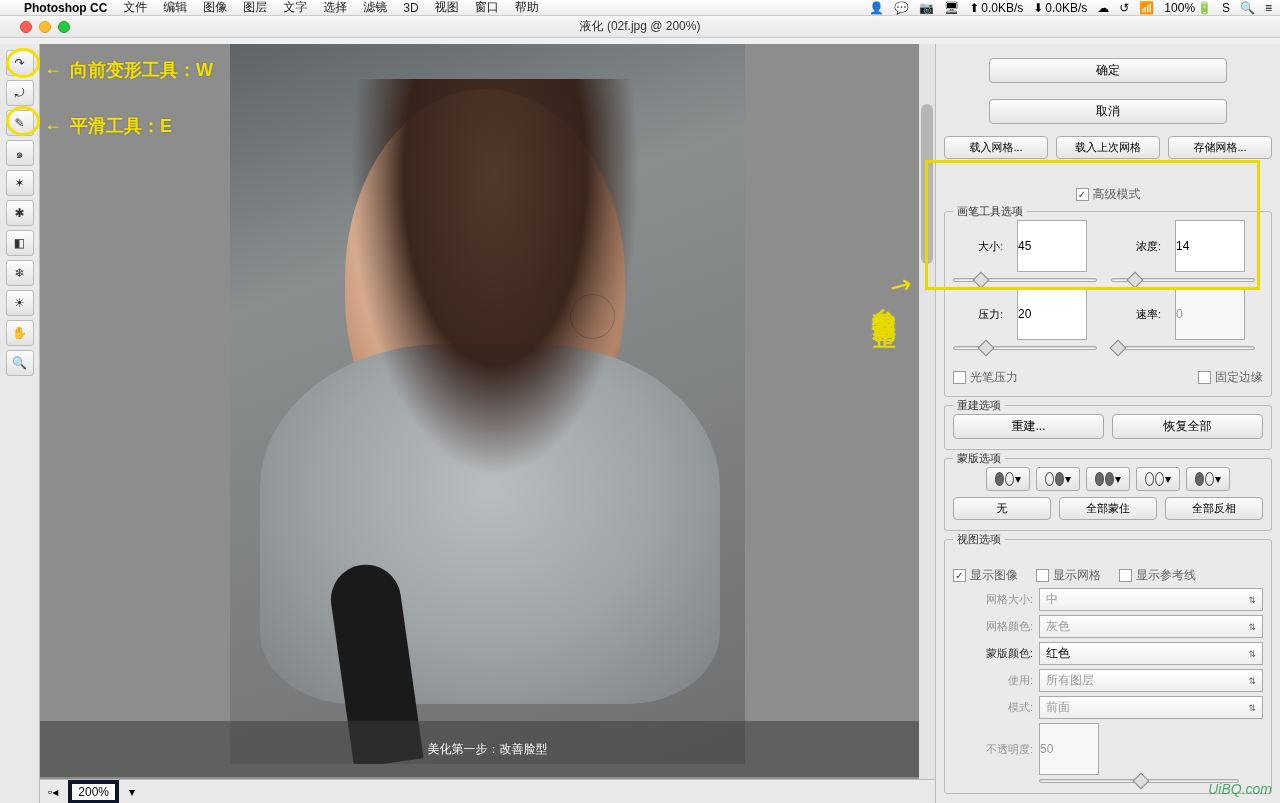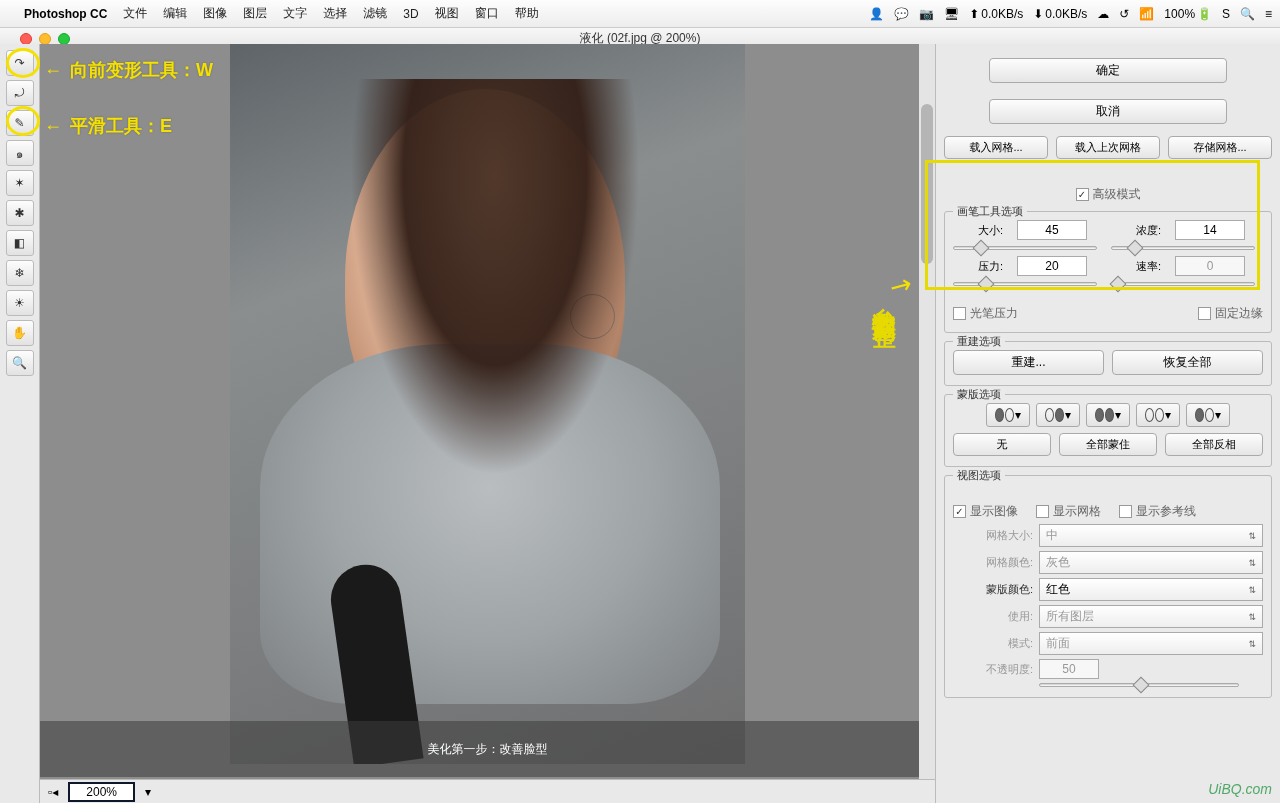--- a/index.html
+++ b/index.html
@@ -1,18 +1,18 @@
 <!DOCTYPE html>
 <html><head>
 <meta charset="utf-8">
 <style>
 * { margin: 0; padding: 0; box-sizing: border-box; font-family: -apple-system, "Helvetica Neue", Arial, sans-serif; font-size: 12px; }
 body { width: 1280px; height: 803px; background: #f0f0f0; overflow: hidden; position: relative; }
 
-.menubar { height: 28px; background: linear-gradient(#fdfdfd,#ededed); border-bottom: 1px solid #ccc; display: flex; align-items: center; padding: 0 8px; gap: 16px; }
+.menubar { height: 16px; background: linear-gradient(#fdfdfd,#ededed); border-bottom: 1px solid #ccc; display: flex; align-items: center; padding: 0 8px; gap: 16px; }
 .menubar .apple { font-size: 14px; }
 .menubar .appname { font-weight: 600; }
 .menubar .menu-item { color: #222; }
 .menubar .right { margin-left: auto; display: flex; gap: 10px; align-items: center; font-size: 11px; }
 .menubar .right span { display:inline-flex; align-items:center; gap:2px;}
 
 .windowbar { height: 22px; background: linear-gradient(#f7f7f7,#e7e7e7); border-bottom: 1px solid #ccc; display: flex; align-items: center; padding-left: 20px; position: relative; }
 .traffic { display: flex; gap: 7px; }
 .tl { width: 12px; height: 12px; border-radius: 50%; }
 .tl.red { background: #ff5f57; border: 1px solid #e33e32; }
@@ -29,36 +29,36 @@
 .canvas-inner { position: absolute; top:0; left:0; right:0; bottom:25px; background:#8d8d8d; display:flex; justify-content:center;}
 .photo { width: 515px; height: 720px; margin-top: 0; background: linear-gradient(160deg,#5e6468 0%, #8a8e8f 30%, #6f6f70 100%); position: relative; overflow:hidden;}
 .photo::before{content:"";position:absolute;left:115px;top:45px;width:280px;height:380px;border-radius:50% 50% 45% 45%;background:radial-gradient(ellipse at 45% 35%,#f5d6c0 0%,#e9c0a5 40%,#c8977a 65%,#7a5640 100%);} 
 .photo::after{content:"";position:absolute;left:80px;top:35px;width:370px;height:480px;background:radial-gradient(ellipse at 50% 20%,rgba(64,40,28,0.9) 0%,rgba(50,30,22,0.95) 35%,transparent 55%);} 
 .jacket{position:absolute;left:30px;top:300px;width:460px;height:360px;background:radial-gradient(ellipse at 50% 40%,#b9bdc0 0%,#9fa4a7 50%,#7c8083 100%);border-radius:40% 40% 20% 20%;}
 .mic{position:absolute;left:110px;top:520px;width:70px;height:200px;background:#1a1a1a;border-radius:35px 35px 0 0;transform:rotate(-8deg);}
 .subtitle-bar{position:absolute;left:0;right:0;bottom:26px;height:56px;background:rgba(60,60,60,0.55);display:flex;align-items:center;justify-content:center;color:#fff;font-size:16px;}
 .brush-circle{position:absolute;left:340px;top:250px;width:45px;height:45px;border:1px solid rgba(100,100,100,0.6);border-radius:50%;}
 
 .statusbar { position:absolute; left:0; right:0; bottom:0; height:24px; background:#e9e9e9; border-top:1px solid #bbb; display:flex; align-items:center; padding:0 8px; gap:10px;}
-.statusbar .zoom-box{border:2px solid #0f172a;background:#fff;padding:1px 16px;}
+.statusbar .zoom-box{border:4px solid #0f172a;background:#fff;padding:1px 6px;}
 
 .vscroll{position:absolute;right:0;top:0;bottom:24px;width:16px;background:#e4e4e4;}
 .vscroll .thumb{position:absolute;left:2px;right:2px;top:60px;height:160px;background:#b5b5b5;border-radius:6px;}
 
 .right-panel { width: 345px; background:#e9e9e9; border-left:1px solid #bbb; padding:10px 8px; display:flex; flex-direction:column; gap:8px; overflow:auto;}
 .btn { background:linear-gradient(#fdfdfd,#e5e5e5); border:1px solid #aaa; border-radius:4px; padding:3px 8px; text-align:center; }
 .btn-lg{width:238px;margin:4px auto;}
 .row3{display:flex;gap:8px;}
 .row3 .btn{flex:1;font-size:11px;}
 
 .fieldset{border:1px solid #bbb;border-radius:3px;padding:8px 8px 10px;position:relative;background:#eaeaea;}
 .fieldset .legend{position:absolute;top:-8px;left:8px;background:#eaeaea;padding:0 4px;font-size:11px;color:#333;}
 .opt-grid{display:grid;grid-template-columns:50px 80px 50px 80px;gap:6px 14px;align-items:center;}
 .opt-grid label{text-align:right;font-size:11px;}
-.numbox{border:1px solid #aaa;background:#fff;text-align:center;padding:2px 0;width:70px;}
+.numbox{border:1px solid #aaa;background:#fff;text-align:left;padding:18px 0;width:70px;}
 .numbox.readonly{background:#f7f7f7;color:#999;}
 .slider{grid-column:span 2;height:4px;background:linear-gradient(#ccc,#fff);border:1px solid #aaa;border-radius:2px;position:relative;}
 .slider .knob{position:absolute;top:-5px;width:12px;height:12px;background:#ddd;border:1px solid #888;transform:rotate(45deg);}
 .chk-row{display:flex;align-items:center;gap:4px;margin-top:19px;font-size:11px;color:#666;}
 .chk{width:13px;height:13px;border:1px solid #999;background:#fff;display:inline-flex;align-items:center;justify-content:center;font-size:10px;}
 .chk.on::after{content:"✓";color:#333;}
 
 .row2{display:flex;gap:8px;}
 .row2 .btn{flex:1;}
 

